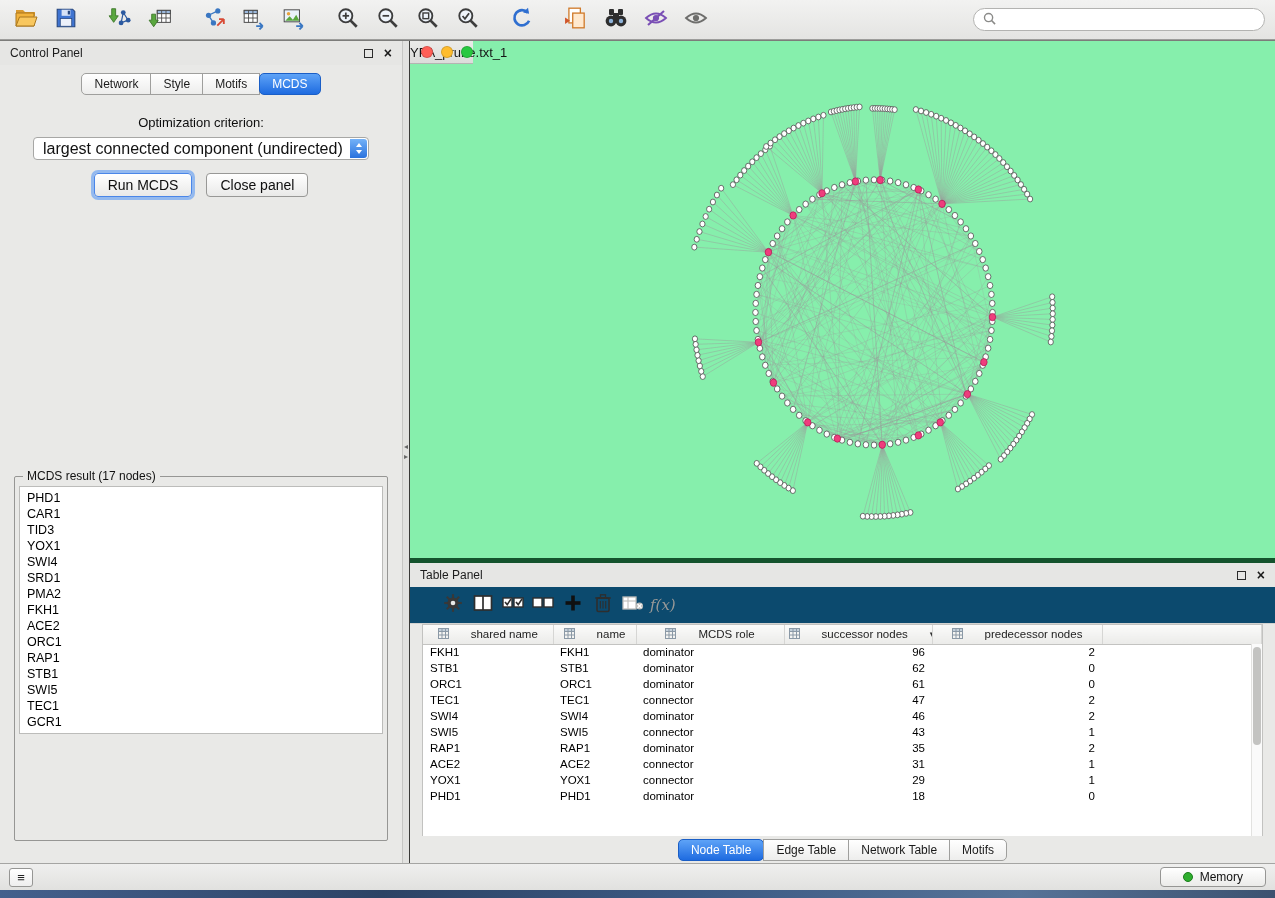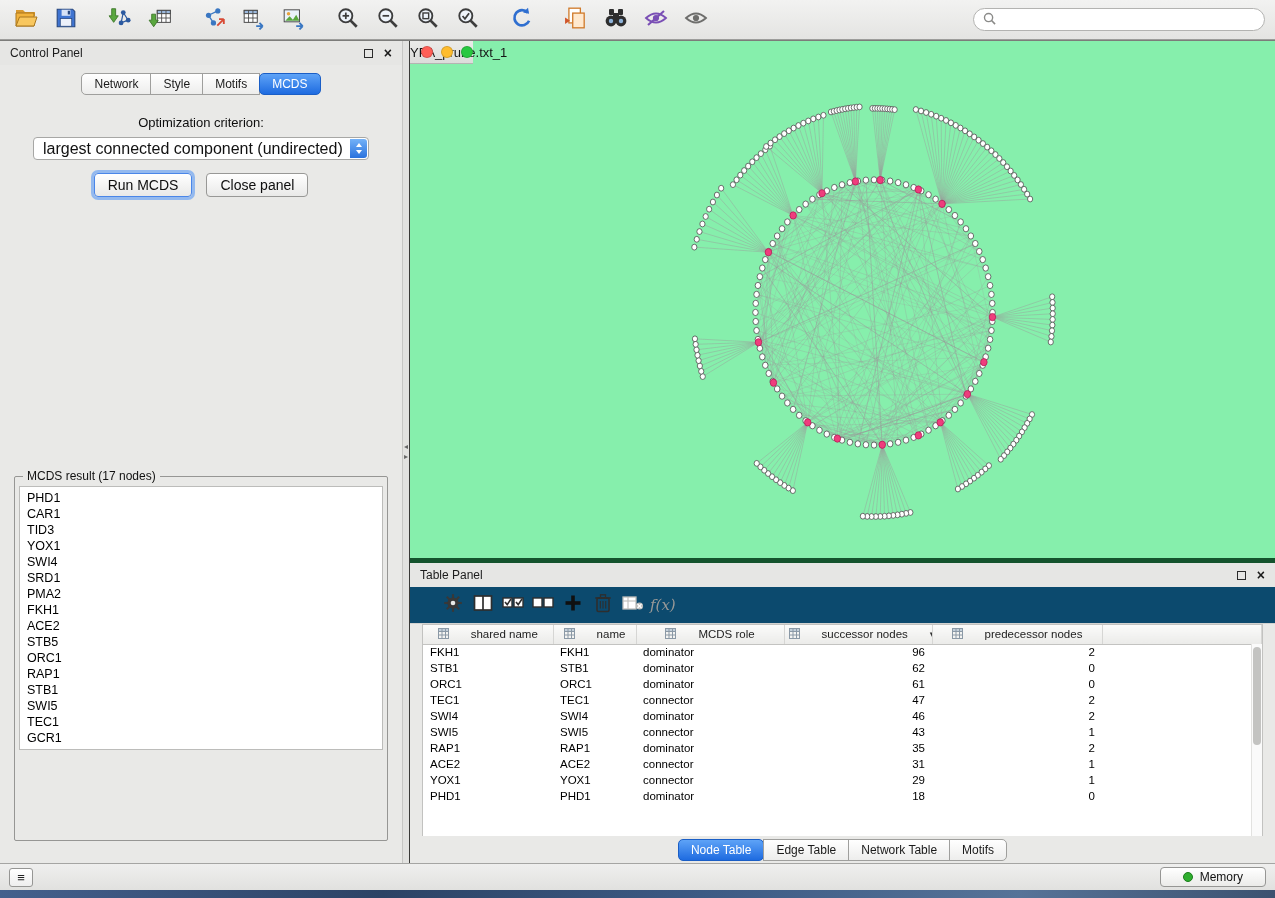--- a/index.html
+++ b/index.html
@@ -308,21 +308,20 @@
           <div class="result-list" id="result-list">
               <div class="result-item">PHD1</div>
               <div class="result-item">CAR1</div>
               <div class="result-item">TID3</div>
               <div class="result-item">YOX1</div>
               <div class="result-item">SWI4</div>
               <div class="result-item">SRD1</div>
               <div class="result-item">PMA2</div>
               <div class="result-item">FKH1</div>
               <div class="result-item">ACE2</div>
-              <div class="result-item">STB5</div>
               <div class="result-item">ORC1</div>
               <div class="result-item">RAP1</div>
               <div class="result-item">STB1</div>
               <div class="result-item">SWI5</div>
               <div class="result-item">TEC1</div>
               <div class="result-item">GCR1</div>
             </div>
         </fieldset>
       </div>
     </div>

